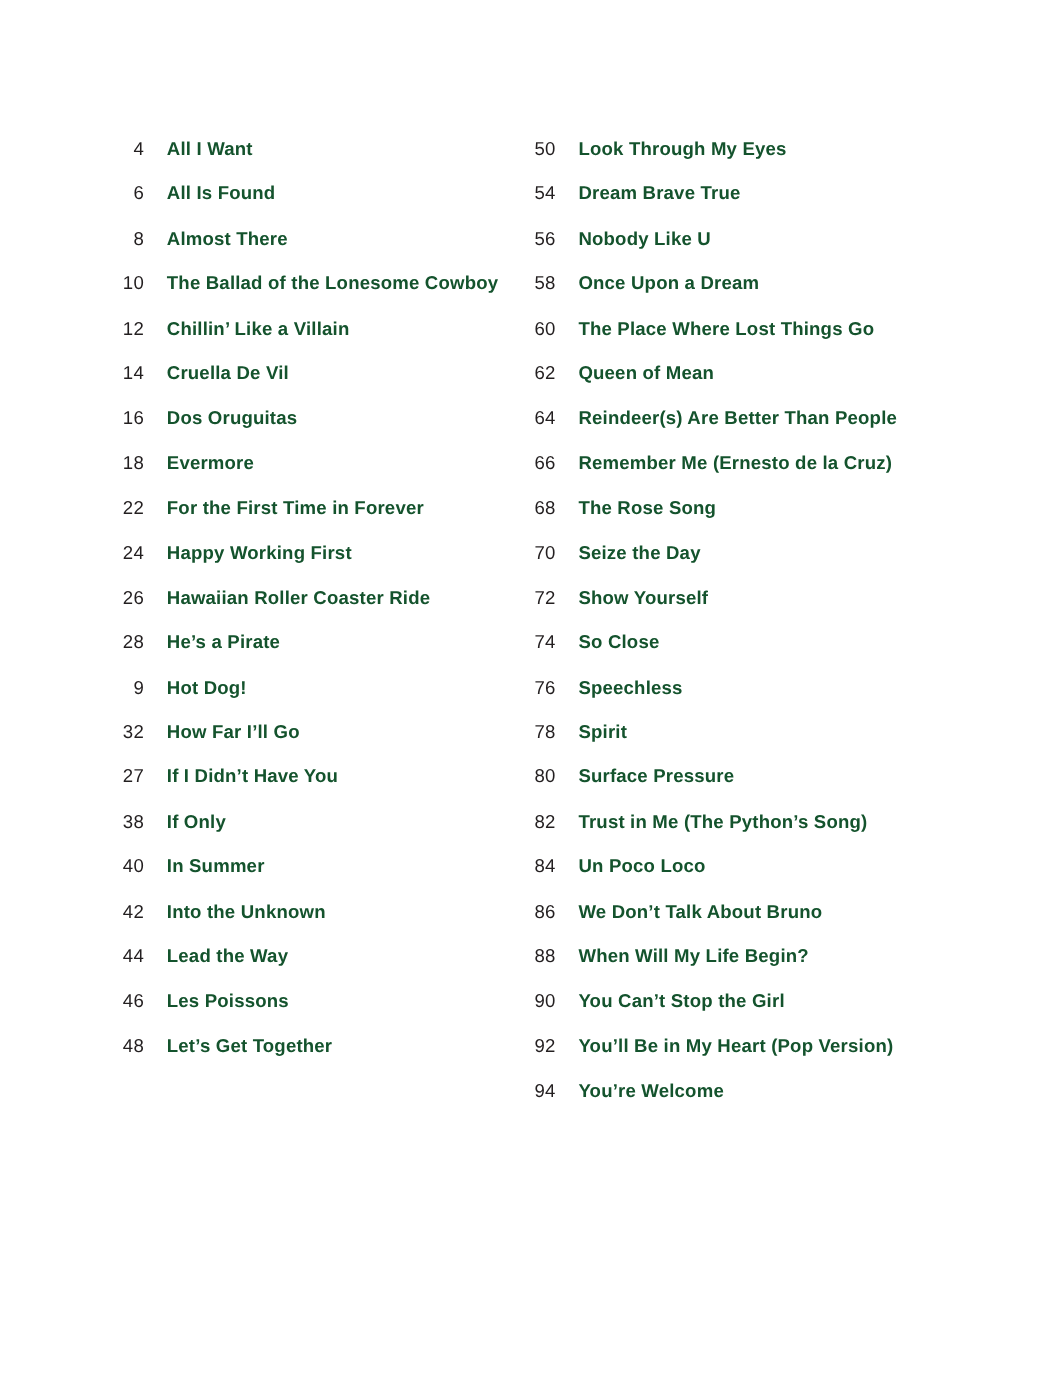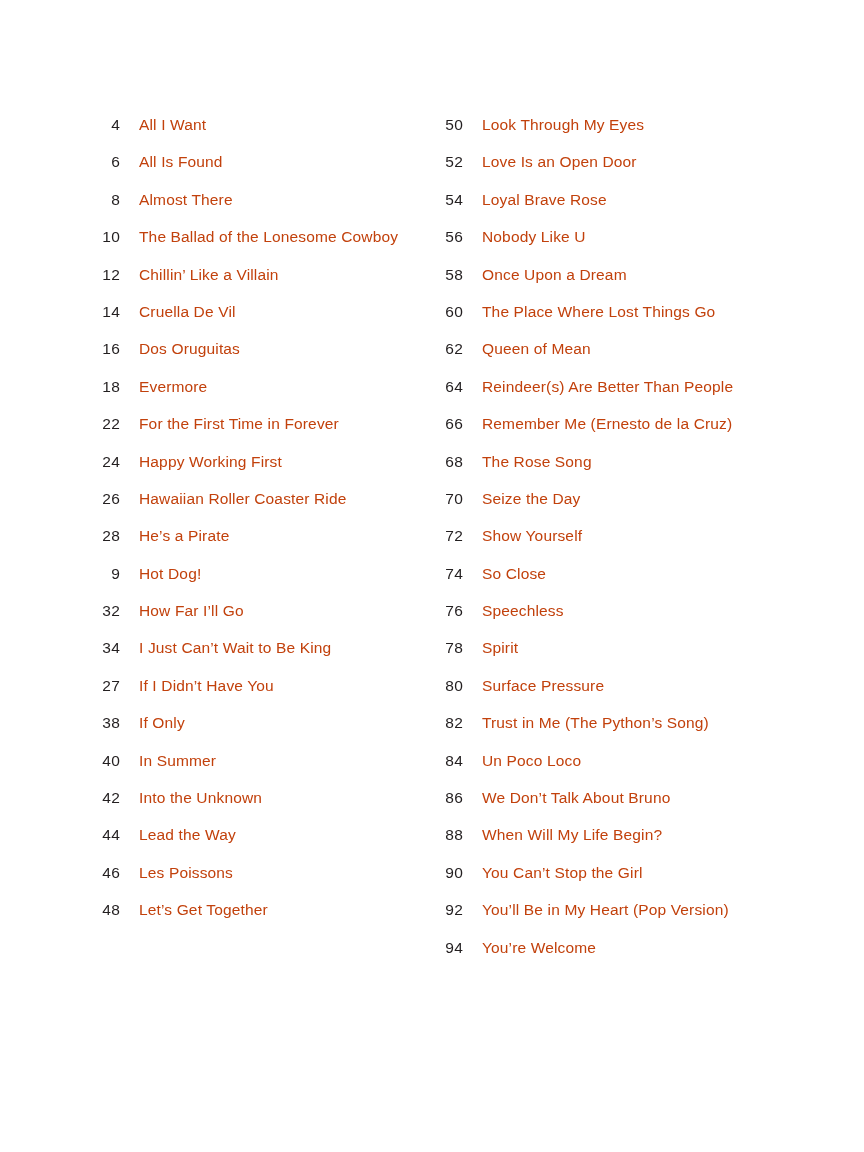--- a/index.html
+++ b/index.html
@@ -39,22 +39,22 @@
       text-align: right;
       font-size: 15.5px;
       font-weight: 400;
       color: #231f20;
       letter-spacing: 0.2px;
     }
     .col-right .num { width: 31px; }
     .title {
       margin-left: 19px;
       font-size: 15.5px;
-      font-weight: 400;
-      color: #c2410c;
+      font-weight: 700;
+      color: #14532d;
       letter-spacing: 0.15px;
     }
   </style>
 </head>
 <body>
 
 <div class="page">
   <div class="col col-left">
       <div class="entry">
         <span class="num">4</span>
@@ -106,24 +106,20 @@
       </div>
       <div class="entry">
         <span class="num">9</span>
         <span class="title">Hot Dog!</span>
       </div>
       <div class="entry">
         <span class="num">32</span>
         <span class="title">How Far I’ll Go</span>
       </div>
       <div class="entry">
-        <span class="num">34</span>
-        <span class="title">I Just Can’t Wait to Be King</span>
-      </div>
-      <div class="entry">
         <span class="num">27</span>
         <span class="title">If I Didn’t Have You</span>
       </div>
       <div class="entry">
         <span class="num">38</span>
         <span class="title">If Only</span>
       </div>
       <div class="entry">
         <span class="num">40</span>
         <span class="title">In Summer</span>
@@ -144,26 +140,22 @@
         <span class="num">48</span>
         <span class="title">Let’s Get Together</span>
       </div>
     </div>
   <div class="col col-right">
       <div class="entry">
         <span class="num">50</span>
         <span class="title">Look Through My Eyes</span>
       </div>
       <div class="entry">
-        <span class="num">52</span>
-        <span class="title">Love Is an Open Door</span>
-      </div>
-      <div class="entry">
         <span class="num">54</span>
-        <span class="title">Loyal Brave Rose</span>
+        <span class="title">Dream Brave True</span>
       </div>
       <div class="entry">
         <span class="num">56</span>
         <span class="title">Nobody Like U</span>
       </div>
       <div class="entry">
         <span class="num">58</span>
         <span class="title">Once Upon a Dream</span>
       </div>
       <div class="entry">

